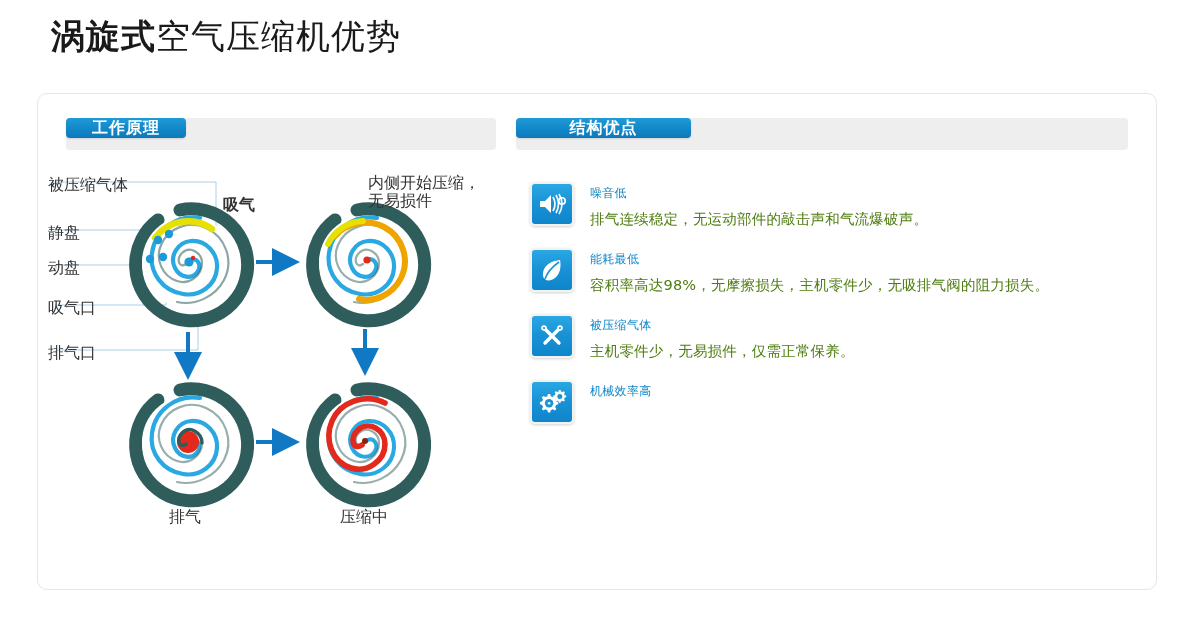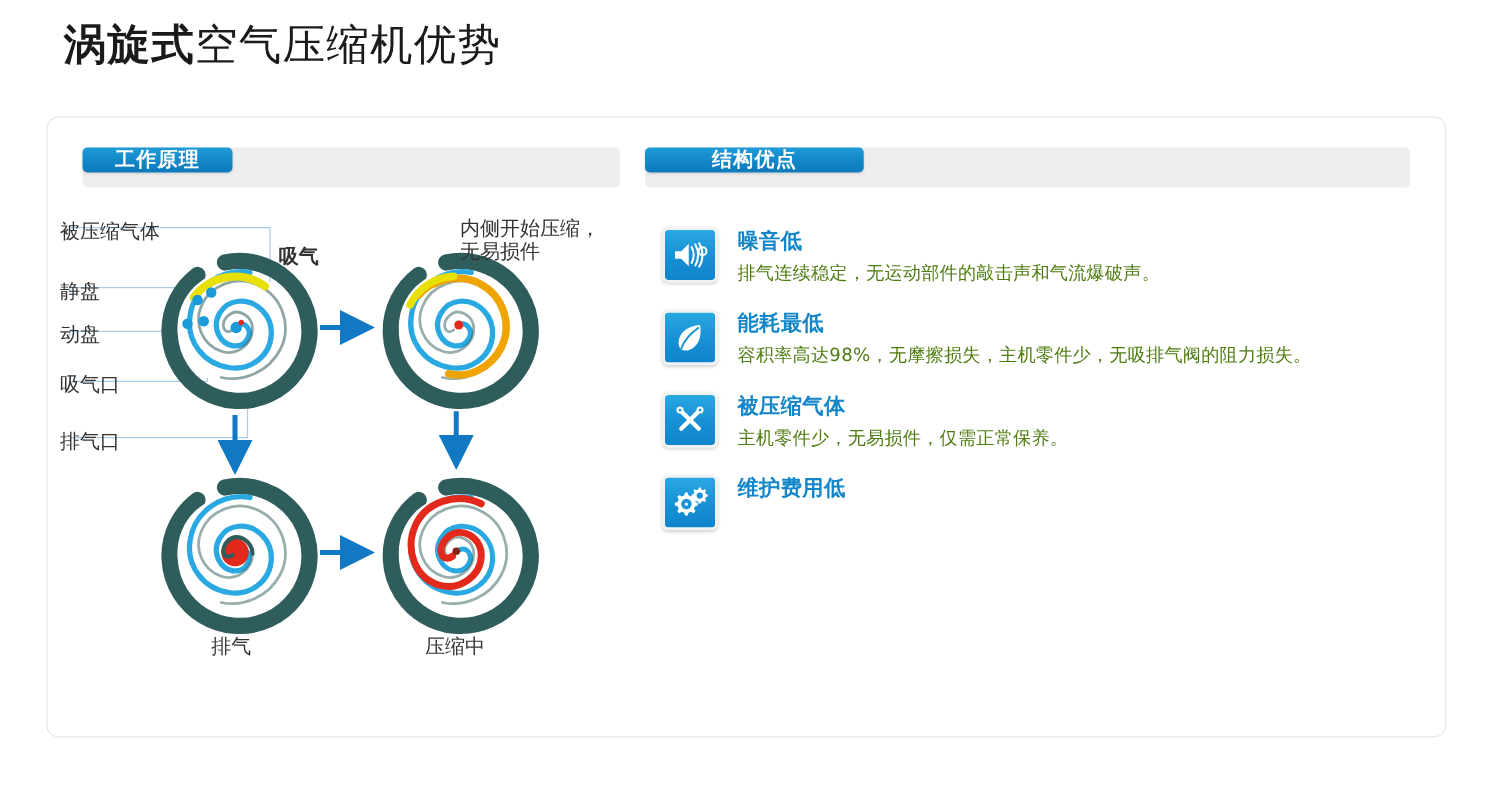--- a/index.html
+++ b/index.html
@@ -124,22 +124,22 @@
     box-shadow: 0 1px 3px rgba(0,0,0,0.18);
     box-sizing: border-box;
     display: flex;
     align-items: center;
     justify-content: center;
   }
   .feat-icon svg { display: block; }
   .feat-text { flex: 1 1 auto; padding-top: 1px; }
   .feat-title {
     color: #1286c8;
-    font-size: 17px;
-    font-weight: bold;
+    font-size: 12px;
+    font-weight: normal;
     line-height: 21px;
     margin-bottom: 3px;
     letter-spacing: 0.3px;
   }
   .feat-desc {
     color: #4d7c0f;
     font-size: 14.5px;
     line-height: 25px;
     letter-spacing: 0.2px;
     max-width: 545px;
@@ -383,18 +383,18 @@
           </g>
           <circle cx="12.1" cy="15.2" r="4.2" fill="#1a93d6"></circle>
           <circle cx="12.1" cy="15.2" r="1.3" fill="#ffffff"></circle>
           <g fill="#ffffff">
             <path d="M22,2 l1.6,0 l0.4,1.5 l1.4,0.6 l1.4,-0.8 l1.1,1.1 l-0.8,1.4 l0.6,1.4 l1.5,0.4 l0,1.6 l-1.5,0.4 l-0.6,1.4 l0.8,1.4 l-1.1,1.1 l-1.4,-0.8 l-1.4,0.6 l-0.4,1.5 l-1.6,0 l-0.4,-1.5 l-1.4,-0.6 l-1.4,0.8 l-1.1,-1.1 l0.8,-1.4 l-0.6,-1.4 l-1.5,-0.4 l0,-1.6 l1.5,-0.4 l0.6,-1.4 l-0.8,-1.4 l1.1,-1.1 l1.4,0.8 l1.4,-0.6 Z"></path>
           </g>
           <circle cx="22.8" cy="8.4" r="2.5" fill="#1a93d6"></circle>
         </svg>
       </div>
       <div class="feat-text">
-        <div class="feat-title">维护费用低</div>
+        <div class="feat-title">机械效率高</div>
       </div>
     </div>
 
   </div>
 </div>
 
 </body></html>

